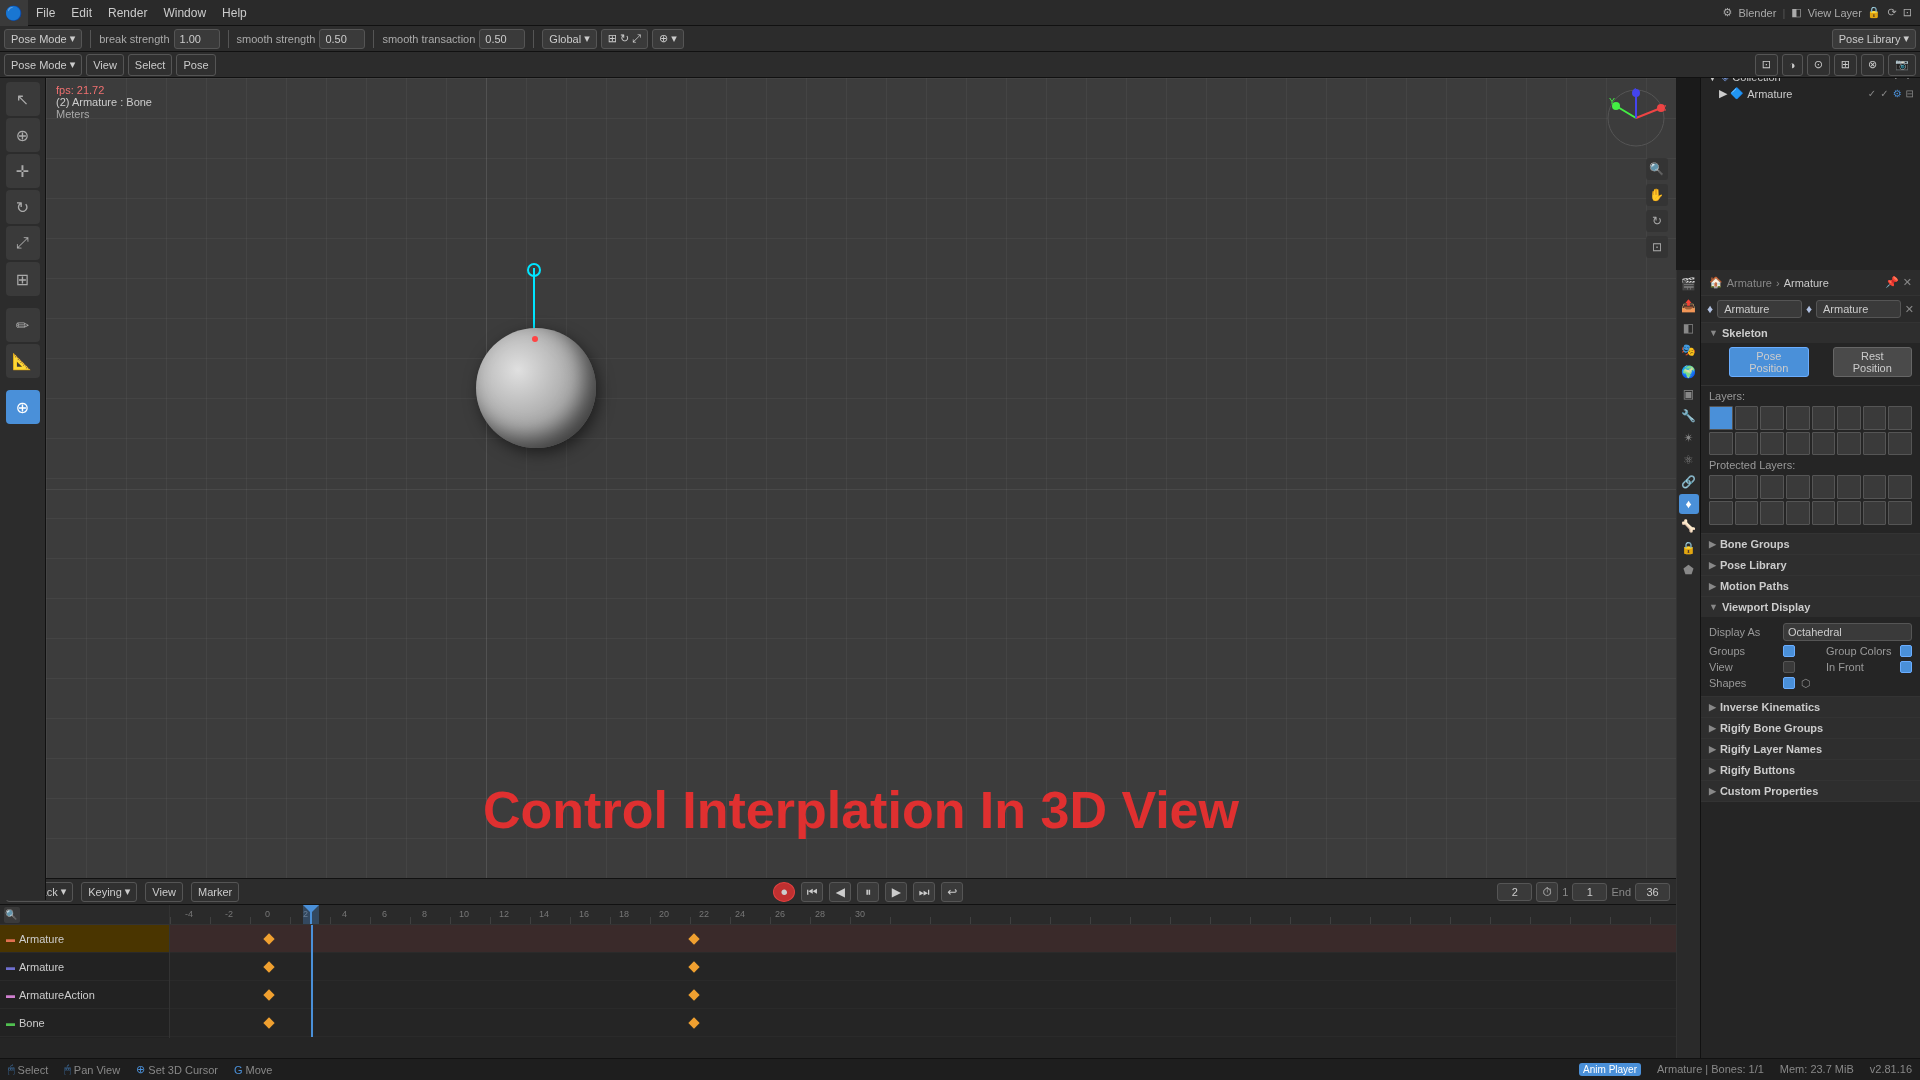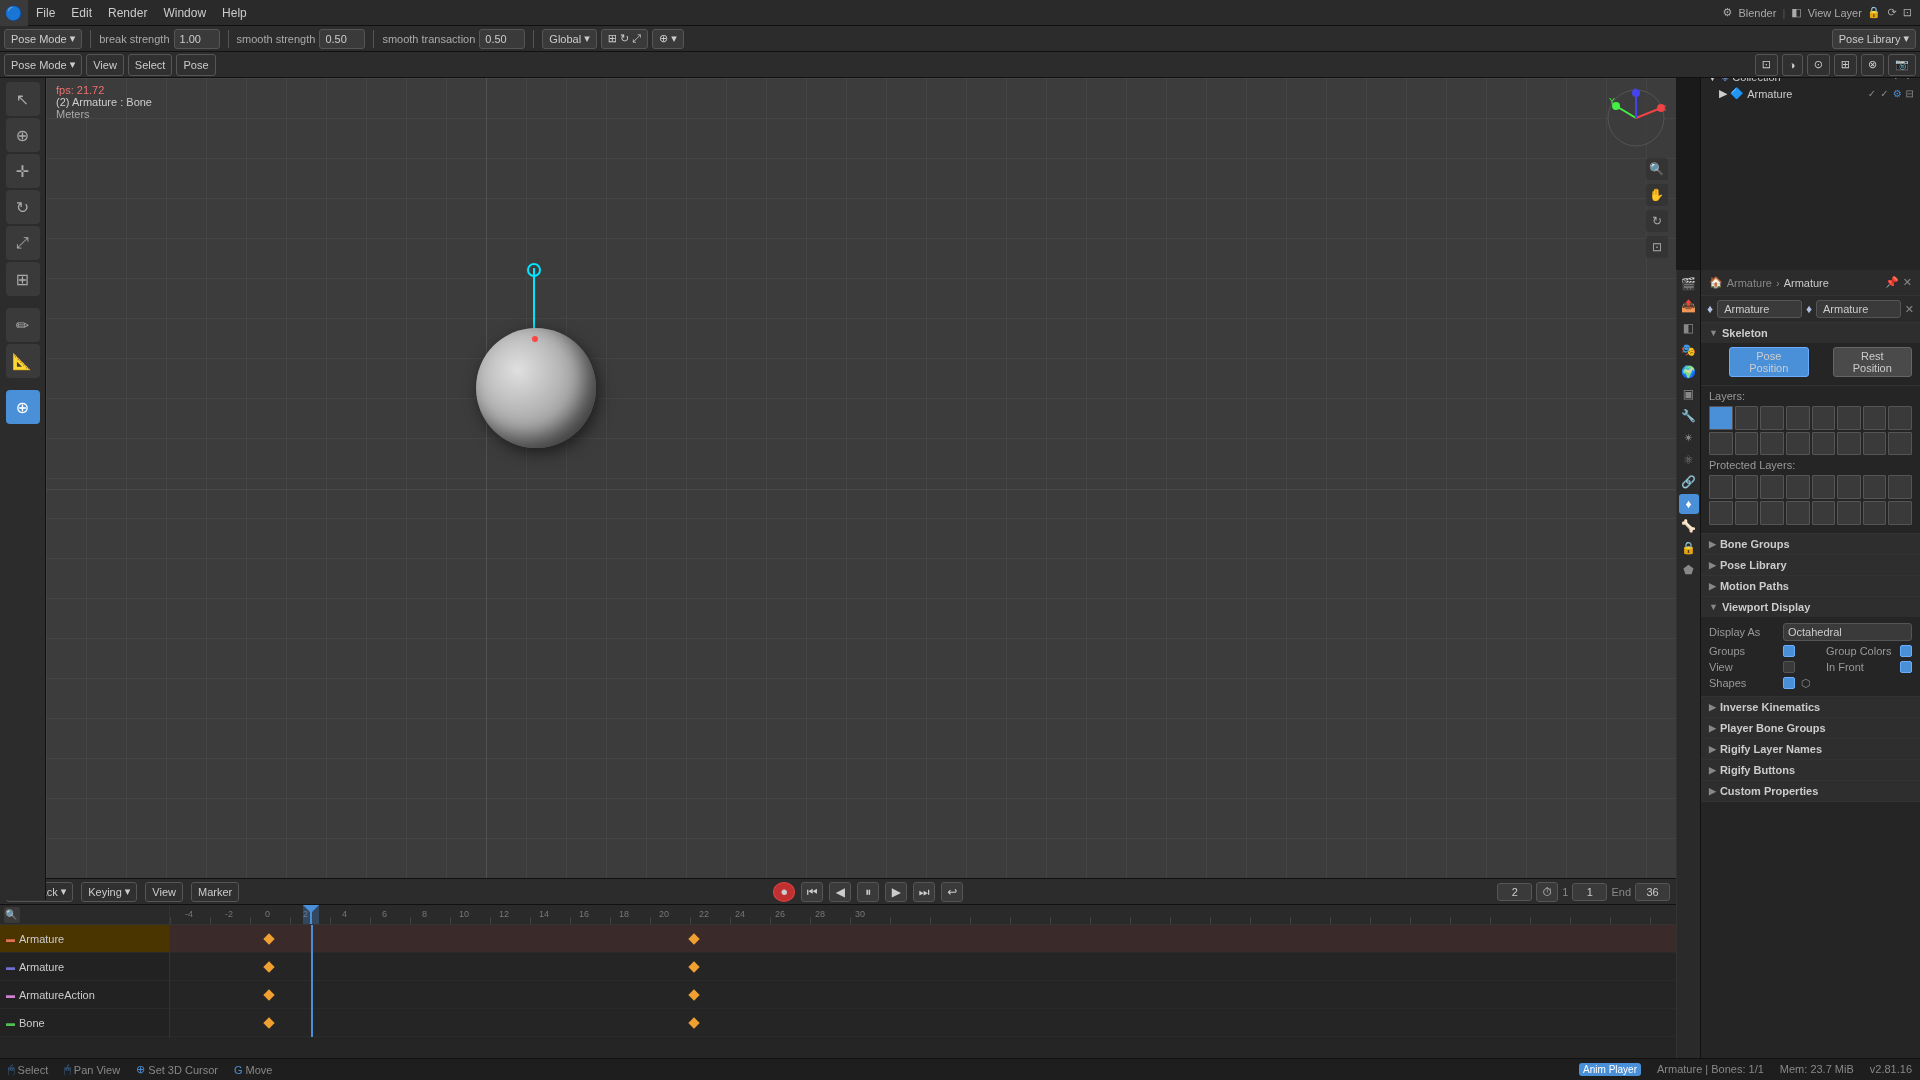--- a/index.html
+++ b/index.html
@@ -629,20 +629,21 @@
   </div>
 
   <div class="sphere-container">
     <div class="bone-tip"></div>
     <div class="bone-line"></div>
     <div class="sphere">
       <div class="bone-dot"></div>
     </div>
   </div>
 
+  <div class="watermark">Control Interplation In 3D View</div>
 
   <div style="position:absolute;top:10px;right:10px;width:60px;height:60px;">
     <svg width="60" height="60">
       <circle cx="30" cy="30" r="28" fill="rgba(60,60,60,0.6)" stroke="#555" stroke-width="1"></circle>
 
       <line x1="30" y1="30" x2="55" y2="20" stroke="#e44" stroke-width="2"></line>
       <circle cx="55" cy="20" r="4" fill="#e44"></circle>
 
       <line x1="30" y1="30" x2="10" y2="18" stroke="#4e4" stroke-width="2"></line>
       <circle cx="10" cy="18" r="4" fill="#4e4"></circle>
@@ -851,21 +852,21 @@
   <div class="prop-section">
     <div class="prop-section-header">
       <span class="collapse-arrow">▶</span>
       <span>Inverse Kinematics</span>
     </div>
   </div>
 
   <div class="prop-section">
     <div class="prop-section-header">
       <span class="collapse-arrow">▶</span>
-      <span>Player Bone Groups</span>
+      <span>Rigify Bone Groups</span>
     </div>
   </div>
 
   <div class="prop-section">
     <div class="prop-section-header">
       <span class="collapse-arrow">▶</span>
       <span>Rigify Layer Names</span>
     </div>
   </div>
 

